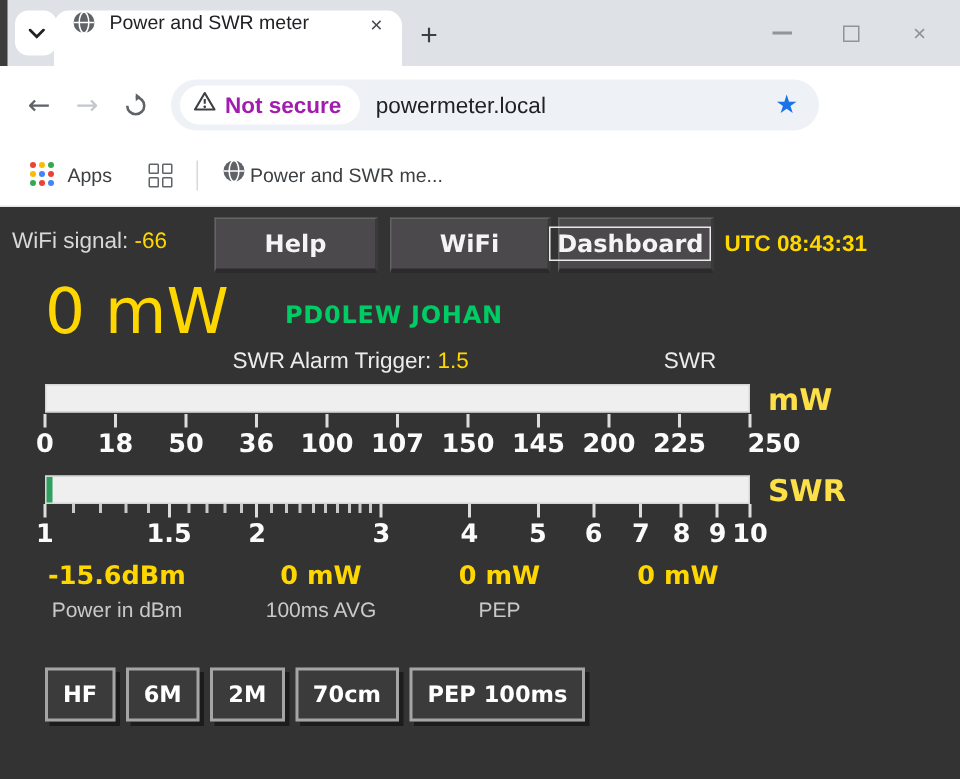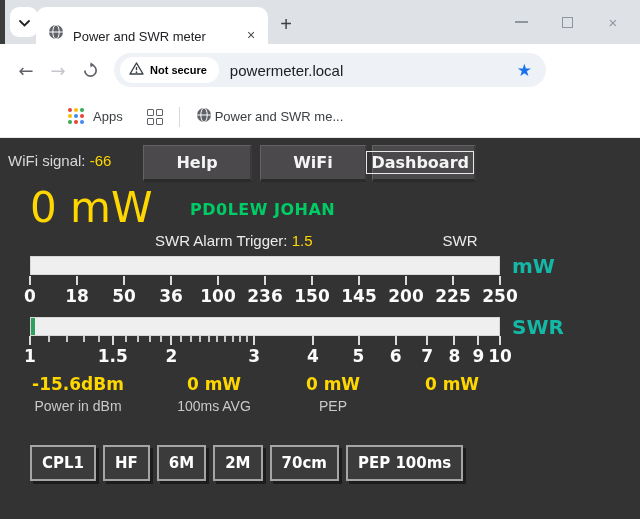--- a/index.html
+++ b/index.html
@@ -6,21 +6,21 @@
   html,body { width:640px; height:519px; overflow:hidden; background:#fff;
               font-family:"Liberation Sans", sans-serif; }
   .screen { position:relative; width:640px; height:519px; }
 
   
   .tabstrip { position:absolute; left:0; top:0; width:640px; height:44px; background:#dee1e6; }
   .win-edge { position:absolute; left:0; top:0; width:5px; height:44px; background:#3c3c3c; }
   .tab-search { position:absolute; left:10px; top:7px; width:28px; height:30px; background:#fff;
                 border-radius:9px; display:flex; align-items:center; justify-content:center; }
   .tab { position:absolute; left:36px; top:7px; width:232px; height:37px; background:#fff;
-         border-radius:10px 10px 0 0; display:flex; align-items:flex-end; padding:0 8px 0 12px; }
+         border-radius:10px 10px 0 0; display:flex; align-items:flex-start; padding:0 8px 0 12px; }
   .tab-title { font-size:13px; color:#202124; flex:1; margin-left:9px; white-space:nowrap;
                overflow:hidden; }
   .tab-close { width:18px; height:18px; border-radius:50%; color:#45494d; font-size:14px;
                display:flex; align-items:center; justify-content:center; }
   .newtab { position:absolute; left:272px; top:10px; width:28px; height:28px; color:#3c4043;
             font-size:20px; display:flex; align-items:center; justify-content:center; }
   .wincontrols { position:absolute; right:4px; top:0; height:44px; display:flex; align-items:center; }
   .wc { width:46px; height:44px; display:flex; align-items:center; justify-content:center;
         color:#90959b; font-size:15px; }
   .wc .dash { width:13px; height:2px; background:#90959b; }
@@ -29,29 +29,29 @@
   .toolbar { position:absolute; left:0; top:44px; width:640px; height:52px; background:#fff;
              display:flex; align-items:center; }
   .navbtn { width:32px; display:flex; align-items:center; justify-content:center;
             font-family:"DejaVu Sans", sans-serif; font-size:18px; color:#5f6368; }
   .navbtn.back { margin-left:10px; }
   .navbtn.fwd { color:#c4c8cd; }
   .omnibox { position:absolute; left:114px; top:9px; width:432px; height:34px; background:#eef1f6;
              border-radius:17px; display:flex; align-items:center; }
   .chip { margin-left:6px; height:26px; background:#fff; border-radius:13px; display:flex;
           align-items:center; padding:0 12px 0 9px; }
-  .chip-text { font-size:11px; font-weight:bold; color:#000000; margin-left:6px; white-space:nowrap; }
+  .chip-text { font-size:15px; font-weight:bold; color:#a21caf; margin-left:6px; white-space:nowrap; }
   .url { font-size:15px; color:#202124; margin-left:11px; flex:1; }
   .star { font-family:"DejaVu Sans", sans-serif; color:#1a73e8; font-size:17px; margin-right:14px; }
   .avatar { position:absolute; left:568px; top:58px; width:25px; height:25px; }
   .menu-dots { position:absolute; left:610px; top:57px; width:24px; text-align:center;
                font-family:"DejaVu Sans", sans-serif; font-size:17px; color:#5f6368; }
 
   .bookmarks { position:absolute; left:0; top:96px; width:640px; height:42px; background:#fff;
-               border-bottom:1px solid #e4e6e8; display:flex; align-items:center;padding-left:48px; }
+               border-bottom:1px solid #e4e6e8; display:flex; align-items:center; }
   .appsgrid { margin-left:20px; display:grid; grid-template-columns:repeat(3,5px);
               grid-auto-rows:5px; gap:1px; }
   .appsgrid i { width:4px; height:4px; border-radius:50%; display:block; }
   .bm-label { font-size:13px; color:#3c4043; margin-left:8px; }
   .gridicon { margin-left:24px; display:grid; grid-template-columns:repeat(2,7px);
               grid-auto-rows:7px; gap:2px; }
   .gridicon i { width:7px; height:7px; border:1.5px solid #5f6368; border-radius:1px; display:block; }
   .bm-sep { width:1px; height:20px; background:#d5d8dc; margin-left:16px; }
   .bm-item { display:flex; align-items:center; margin-left:16px; }
   .bm-item .bm-label { margin-left:3px; }
@@ -72,21 +72,21 @@
   .callsign { position:absolute; left:190px; top:62px; font-family:"DejaVu Sans", sans-serif;
               font-size:16px; font-weight:bold; color:#00cc66; letter-spacing:0.5px; }
   .alarm { position:absolute; left:155px; top:94px; font-size:15px; color:#ececec; }
   .swr-caption { position:absolute; left:438px; top:94px; width:44px; text-align:center;
                  font-size:15px; color:#ececec; }
 
   .bar { position:absolute; left:30px; width:470px; height:19px; background:#efefef;
          border:1px solid #d7d7d7; }
   .bar .fill { position:absolute; left:0; top:0; height:100%; }
   .unit { position:absolute; left:512px; font-family:"DejaVu Sans", sans-serif; font-size:20px;
-          font-weight:bold; color:#14b8a6; }
+          font-weight:bold; color:#fde047; }
   .scale { position:absolute; left:30px; width:470px; height:42px; }
   .tick { position:absolute; top:0; width:2px; background:#dcdcdc; }
   .tick.major { height:9px; }
   .tick.minor { height:6px; background:#c9c9c9; }
   .tick-label { position:absolute; top:10px; width:44px; text-align:center;
                 font-family:"DejaVu Sans", sans-serif; font-size:17px; font-weight:bold; color:#fbfbfb; }
 
   .stat { position:absolute; width:180px; text-align:center; }
   .stat .val { font-family:"DejaVu Sans", sans-serif; font-size:17px; font-weight:bold; color:#ffd700; }
   .stat .lbl { margin-top:4px; font-size:14px; color:#c9c9c9; }
@@ -209,20 +209,21 @@
         <button class="hbtn" style="left: 143px; width: 109px;">
           <span>Help</span>
         </button>
         <button class="hbtn" style="left: 260px; width: 107px;">
           <span>WiFi</span>
         </button>
         <button class="hbtn" style="left: 372px; width: 104px; justify-content: flex-end;">
           <span class="focus-ring">Dashboard</span>
         </button>
       </div>
+    <span class="utc">UTC 08:43:31</span>
 
     <div class="big-val" style="left:30px; top:49px;">0 mW</div>
     <div class="callsign">PD0LEW JOHAN</div>
 
     <div class="alarm">
       <span>SWR Alarm Trigger:</span>
       <span class="ylw">1.5</span>
     </div>
     <div class="swr-caption">SWR</div>
 
@@ -235,31 +236,31 @@
         <div class="tick-label" style="left: -22px;">0</div>
         <div class="tick major" style="left: 46px;"></div>
         <div class="tick-label" style="left: 25px;">18</div>
         <div class="tick major" style="left: 93px;"></div>
         <div class="tick-label" style="left: 72px;">50</div>
         <div class="tick major" style="left: 140px;"></div>
         <div class="tick-label" style="left: 119px;">36</div>
         <div class="tick major" style="left: 187px;"></div>
         <div class="tick-label" style="left: 166px;">100</div>
         <div class="tick major" style="left: 234px;"></div>
-        <div class="tick-label" style="left: 213px;">236</div>
+        <div class="tick-label" style="left: 213px;">107</div>
         <div class="tick major" style="left: 281px;"></div>
         <div class="tick-label" style="left: 260px;">150</div>
         <div class="tick major" style="left: 328px;"></div>
         <div class="tick-label" style="left: 307px;">145</div>
         <div class="tick major" style="left: 375px;"></div>
         <div class="tick-label" style="left: 354px;">200</div>
         <div class="tick major" style="left: 422px;"></div>
         <div class="tick-label" style="left: 401px;">225</div>
         <div class="tick major" style="left: 469px;"></div>
-        <div class="tick-label" style="left: 448px;">250</div>
+        <div class="tick-label" style="left: 464px;">250</div>
       </div>
 
     <div class="bar" style="top:179px;">
       <div class="fill" id="swr-fill" style="width: 4px; background: rgb(47, 160, 95);"></div>
     </div>
     <div class="unit" style="top:177px;">SWR</div>
     <div class="scale" id="swr-scale" style="top:198px;">
         <div class="tick minor" style="left: 18.4546px;"></div>
         <div class="tick minor" style="left: 36.2152px;"></div>
         <div class="tick minor" style="left: 52.5534px;"></div>
@@ -312,21 +313,20 @@
         </div>
         <div class="stat" style="left: 243px; top: 236px;">
           <div class="val">0 mW</div>
           <div class="lbl">PEP</div>
         </div>
         <div class="stat" style="left: 362px; top: 236px;">
           <div class="val">0 mW</div>
         </div>
       </div>
     <div class="band-row" id="band-row">
-        <button class="bandbtn">CPL1</button>
         <button class="bandbtn">HF</button>
         <button class="bandbtn">6M</button>
         <button class="bandbtn">2M</button>
         <button class="bandbtn">70cm</button>
         <button class="bandbtn">PEP 100ms</button>
       </div>
   </div>
 </div>
 
 </body></html>

